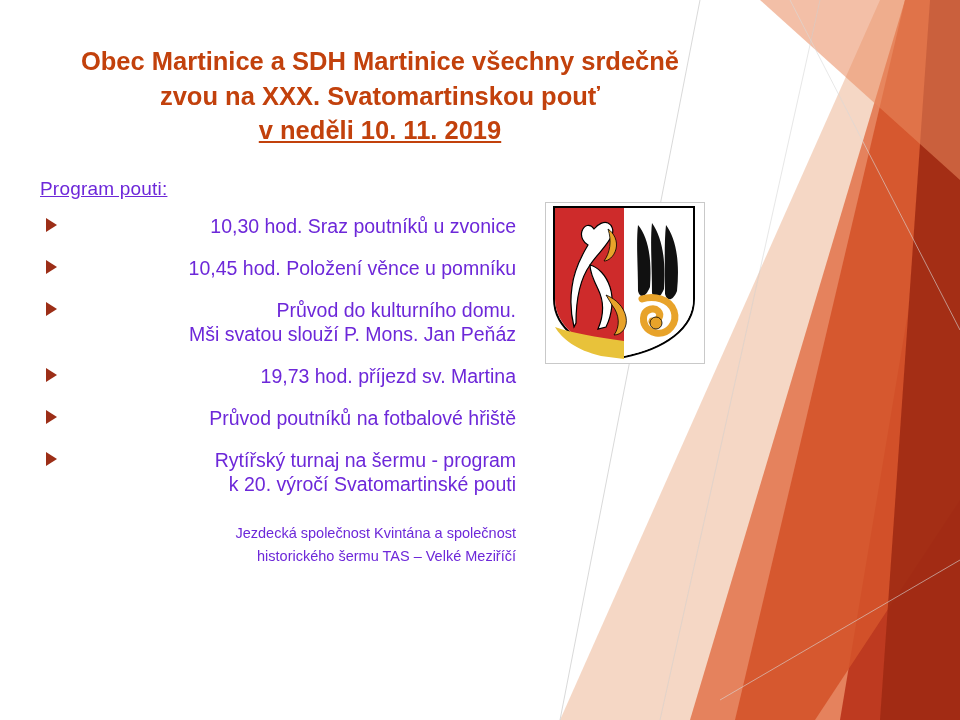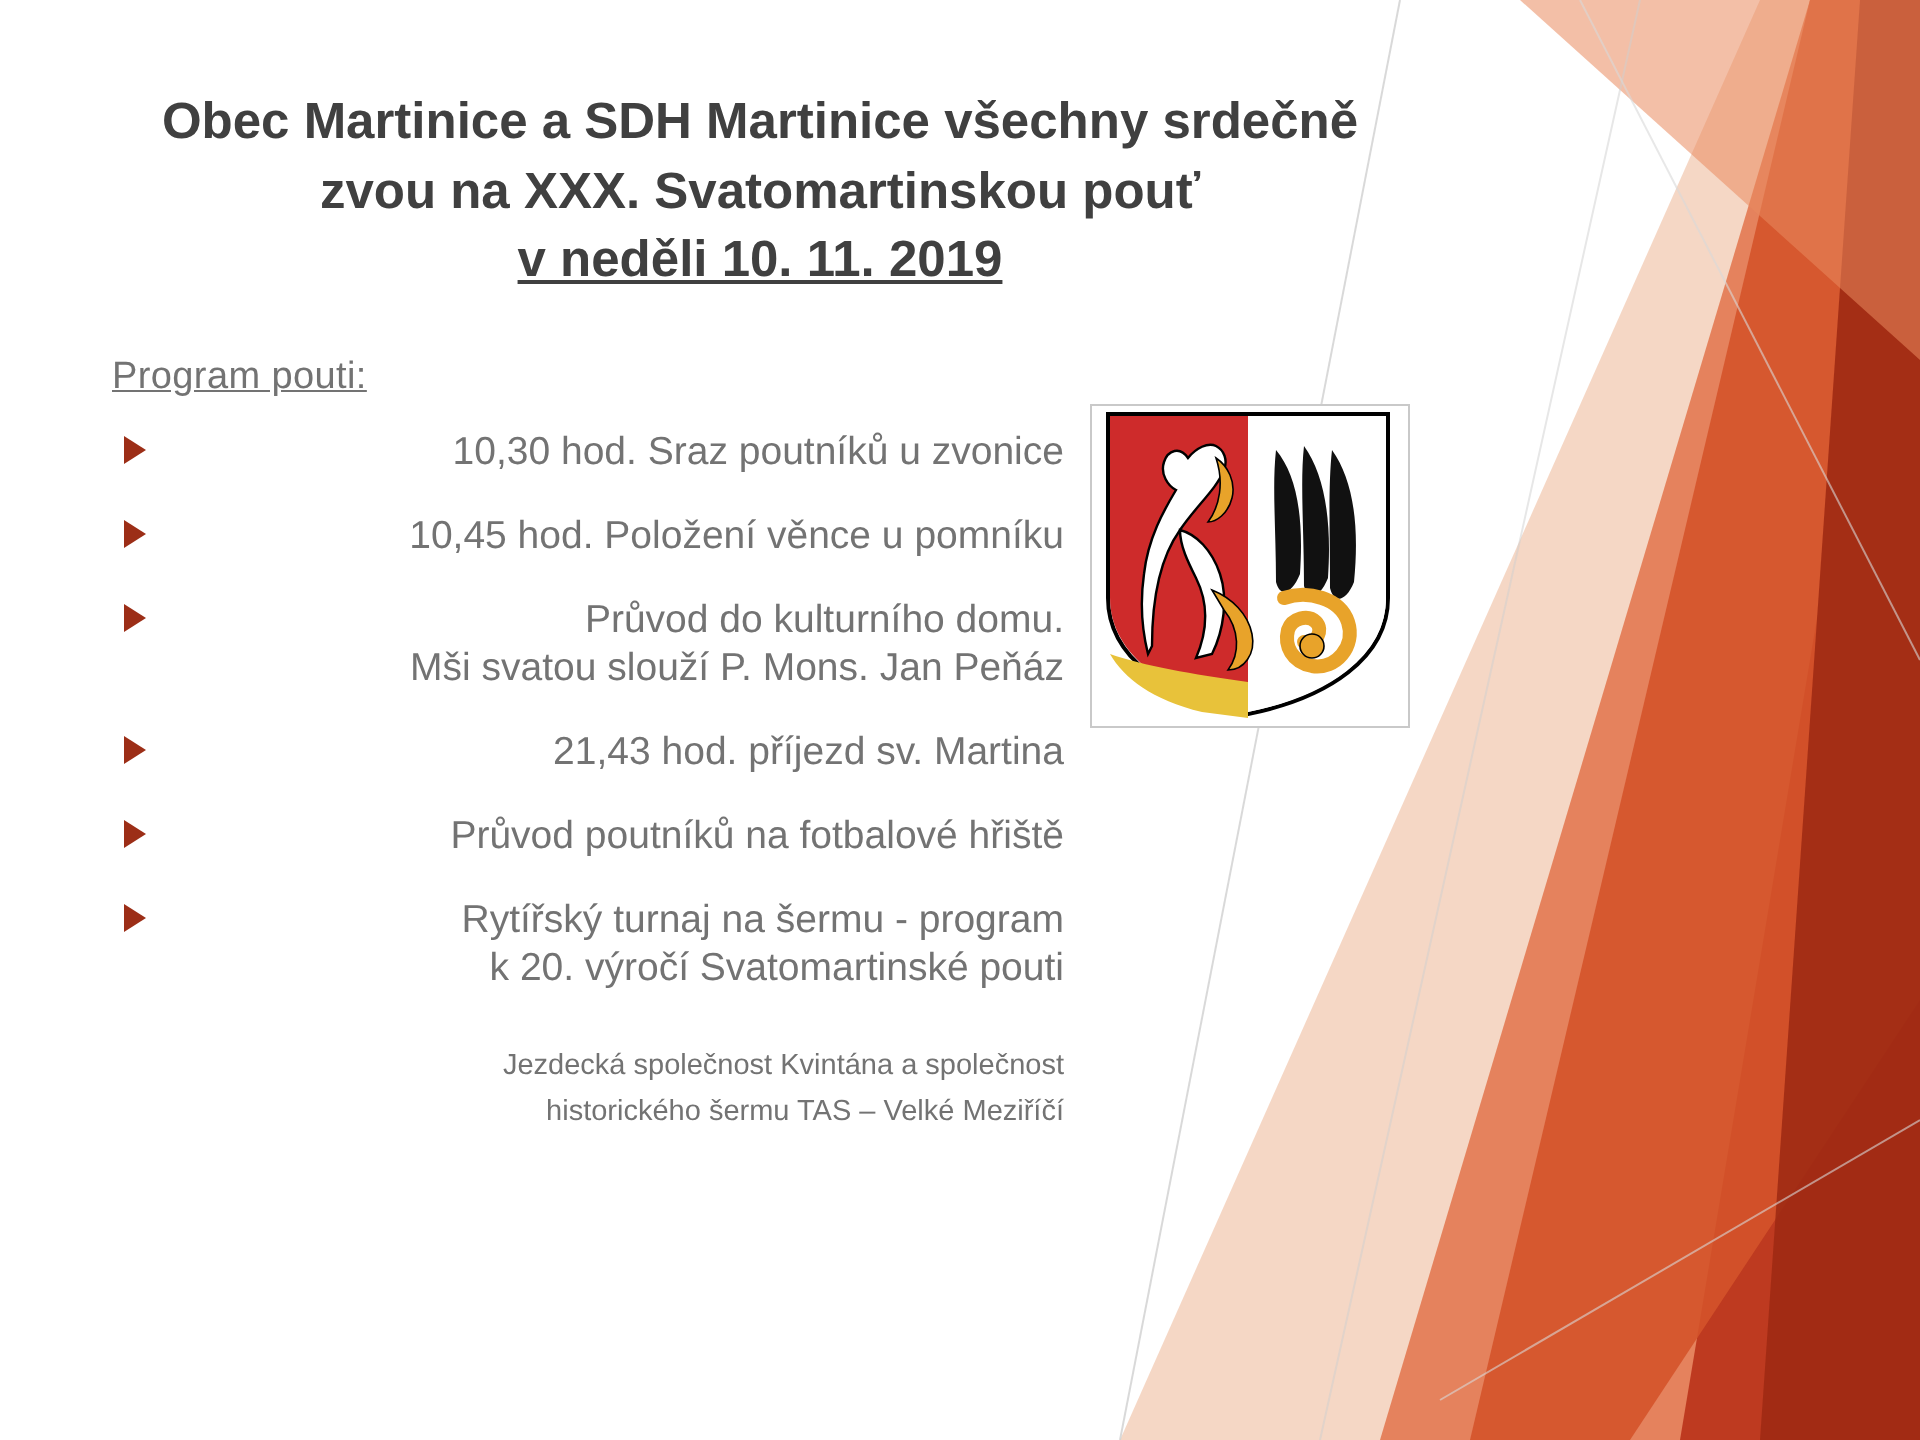--- a/index.html
+++ b/index.html
@@ -34,40 +34,40 @@
     display: block;
   }
 
   
   .title-block {
     position: absolute;
     left: 20px;
     top: 44px;
     width: 720px;
     text-align: center;
-    color: #404040;
+    color: #c2410c;
     font-size: 25.5px;
     line-height: 1.36;
     font-weight: bold;
   }
   .title-line {
     display: block;
     white-space: nowrap;
   }
   .title-line.underline {
     text-decoration: underline;
   }
 
   
   .content {
     position: absolute;
-    left: 52px;
+    left: 36px;
     top: 178px;
     width: 480px;
-    color: #737373;
+    color: #6d28d9;
   }
   .program-heading {
     font-size: 19px;
     text-decoration: underline;
     margin: 0 0 14px 4px;
     letter-spacing: 0.2px;
   }
   .bullets {
     list-style: none;
     margin: 0;
@@ -164,21 +164,21 @@
         <span class="marker"></span>
         <span class="line">10,45 hod. Položení věnce u pomníku</span>
       </li>
       <li class="bullet">
         <span class="marker"></span>
         <span class="line">Průvod do kulturního domu.</span>
         <span class="line">Mši svatou slouží P. Mons. Jan Peňáz</span>
       </li>
       <li class="bullet">
         <span class="marker"></span>
-        <span class="line">21,43 hod. příjezd sv. Martina</span>
+        <span class="line">19,73 hod. příjezd sv. Martina</span>
       </li>
       <li class="bullet">
         <span class="marker"></span>
         <span class="line">Průvod poutníků na fotbalové hřiště</span>
       </li>
       <li class="bullet">
         <span class="marker"></span>
         <span class="line">Rytířský turnaj na šermu - program</span>
         <span class="line">k 20. výročí Svatomartinské pouti</span>
         <span class="sub-note">

